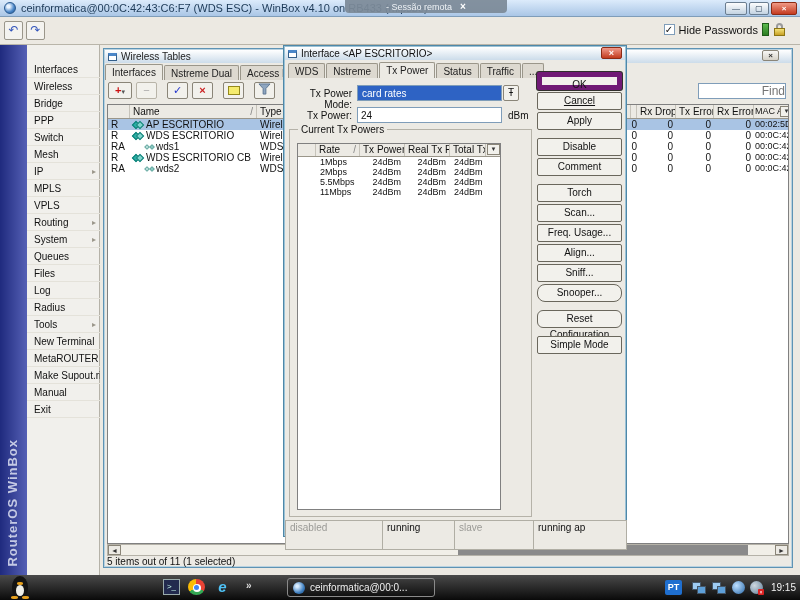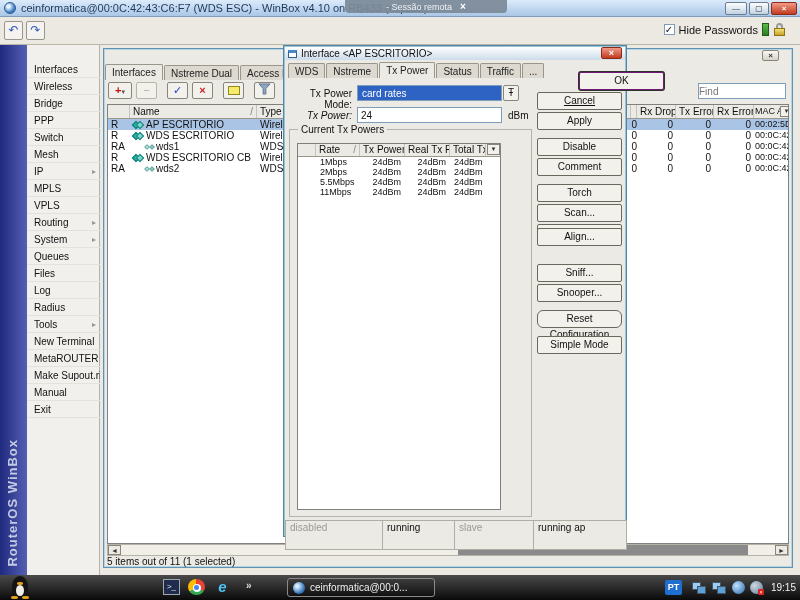--- a/index.html
+++ b/index.html
@@ -75,22 +75,22 @@
   .wtb { width:21px; height:17px; background:#f2f1ec; border:1px solid #8a8578; border-radius:2px;
     text-align:center; line-height:15px; font-size:11px; }
   .wtb.add { color:#c11; font-weight:bold; width:24px; }
   .wtb.add small { font-size:7px; color:#555; }
   .wtb.dis { color:#aaa; border-color:#b8b4a8; }
   .wtb.chk { color:#2233cc; font-weight:bold; }
   .wtb.xx { color:#cc2222; font-weight:bold; }
   .note-ico { display:inline-block; width:12px; height:9px; background:#f5ec6e;
     border:1px solid #94891c; margin-top:3px; }
   .find-box { position:absolute; right:6px; top:34px; width:88px; height:16px;
-    border:1px solid #7f9db9; background:#fff; font-size:10px; color:#888;
-    text-align:left; font-family:inherit; }
+    border:1px solid #7f9db9; background:#fff; font-size:12px; color:#888;
+    text-align:right; font-family:inherit; }
   .wt-body { position:absolute; left:3px; top:55px; right:3px; bottom:23px;
     background:#ffffff; border:1px solid #808080; overflow:hidden; }
   .hrow, .wrow { display:flex; width:686px; }
   .hrow { height:14px; background:#eceae4; border-bottom:1px solid #9a968a; }
   .hcell { font-size:10px; line-height:13px; padding:0 3px; border-right:1px solid #c6c3ba;
     position:relative; white-space:nowrap; overflow:hidden; }
   .wrow { height:11px; }
   .wrow.sel { background:#a9c4e4; }
   .cell { font-size:10px; line-height:11px; padding:0 3px; white-space:nowrap; overflow:hidden; }
   .num { text-align:right; }
@@ -139,21 +139,21 @@
     background:#fff; border:1px solid #808080; overflow:hidden; }
   .dhrow { display:flex; height:13px; background:#eceae4; border-bottom:1px solid #9a968a; }
   .dhcell { font-size:10px; line-height:12px; padding:0 3px; border-right:1px solid #c6c3ba;
     position:relative; white-space:nowrap; overflow:hidden; }
   .drow { display:flex; height:10px; }
   .dcell { font-size:9px; line-height:10px; padding:0 4px; white-space:nowrap; }
   .d-b{width:18px;} .d-rate{width:44px;} .d-tx{width:45px;} .d-real{width:45px;} .d-tot{width:36px;}
   .d-menu{width:14px;border-right:none;padding:0;}
   .side-btn { position:absolute; left:253px; width:85px; height:18px; background:#f2f1ec;
     border:1px solid #6a675c; border-radius:2px; font-size:10px; line-height:16px; text-align:center; }
-  .side-btn.default { border:1px solid #701a75; box-shadow:0 0 0 1px #30302c;margin-left:42px; }
+  .side-btn.default { border:5px solid #701a75; box-shadow:0 0 0 1px #30302c; }
   .dlg-status { position:absolute; left:1px; bottom:1px; height:15px; display:flex; }
   .ds-cell { height:30px; border:1px solid #b0aea4; border-right:none; background:#eceae4;
     font-size:10px; line-height:13px; padding-left:4px; }
   .ds-cell:last-child { border-right:1px solid #b0aea4; }
   .ds-cell.muted { color:#9a9a96; }
 
   
   .taskbar { position:absolute; left:0; top:575px; width:800px; height:25px;
     background:linear-gradient(#4a4a4a,#0a0a0a); z-index:50; }
   .tux { position:absolute; left:9px; top:1px; width:22px; height:23px; }
@@ -247,20 +247,24 @@
       <div class="menu-item"><span>Tools</span><span class="arr">▸</span></div>
       <div class="menu-item">New Terminal</div>
       <div class="menu-item">MetaROUTER</div>
       <div class="menu-item">Make Supout.rif</div>
       <div class="menu-item">Manual</div>
       <div class="menu-item">Exit</div>
     </div>
   </div>
 
   <div class="wtwin">
+    <div class="wt-title">
+      <div class="wt-ico"></div>
+      <span>Wireless Tables</span>
+    </div>
     <div class="wt-close">×</div>
 
     <div class="wt-tabs">
       <div class="tab active">Interfaces</div>
       <div class="tab">Nstreme Dual</div>
       <div class="tab">Access List</div>
       <div class="tab">Reg</div>
     </div>
 
     <div class="wt-toolbar">
@@ -364,21 +368,21 @@
       <div class="tab active">Tx Power</div>
       <div class="tab">Status</div>
       <div class="tab">Traffic</div>
       <div class="tab">...</div>
     </div>
 
     <div class="fld-label" style="left:0;top:42px;width:68px;">Tx Power Mode:</div>
     <div class="combo">card rates</div>
     <div class="dd-btn">Ŧ</div>
 
-    <div class="fld-label" style="left:0;top:64px;width:68px;font-style:italic;">Tx Power:</div>
+    <div class="fld-label" style="left:0;top:64px;width:68px;">Tx Power:</div>
     <input class="txt-input" value="24" style="">
     <div class="unit">dBm</div>
 
     <div class="grpbox">
       <div class="grp-label">Current Tx Powers</div>
       <div class="dtable">
         <div class="dhrow">
           <div class="dhcell d-b"></div>
           <div class="dhcell d-rate"><span>Rate</span><span class="sorter">/</span></div>
           <div class="dhcell d-tx">Tx Power</div>
@@ -420,23 +424,23 @@
     </div>
 
     <div class="side-btn default" style="top:26px;">OK</div>
     <div class="side-btn" style="top:46px;text-decoration:underline;">Cancel</div>
     <div class="side-btn" style="top:66px;">Apply</div>
     <div class="side-btn" style="top:92px;">Disable</div>
     <div class="side-btn" style="top:112px;">Comment</div>
     <div class="side-btn" style="top:138px;">Torch</div>
     <div class="side-btn" style="top:158px;">Scan...</div>
     <div class="side-btn" style="top:178px;">Freq. Usage...</div>
-    <div class="side-btn" style="top:182px;">Align...</div>
+    <div class="side-btn" style="top:198px;">Align...</div>
     <div class="side-btn" style="top:218px;">Sniff...</div>
-    <div class="side-btn" style="top:238px;">Snooper...</div>
+    <div class="side-btn" style="top:238px;border-radius:8px;">Snooper...</div>
     <div class="side-btn" style="top:264px;border-radius:6px;">Reset Configuration</div>
     <div class="side-btn" style="top:290px;">Simple Mode</div>
 
     <div class="dlg-status">
       <div class="ds-cell muted" style="width:97px;">disabled</div>
       <div class="ds-cell" style="width:72px;">running</div>
       <div class="ds-cell muted" style="width:79px;">slave</div>
       <div class="ds-cell" style="width:94px;">running ap</div>
     </div>
   </div>

